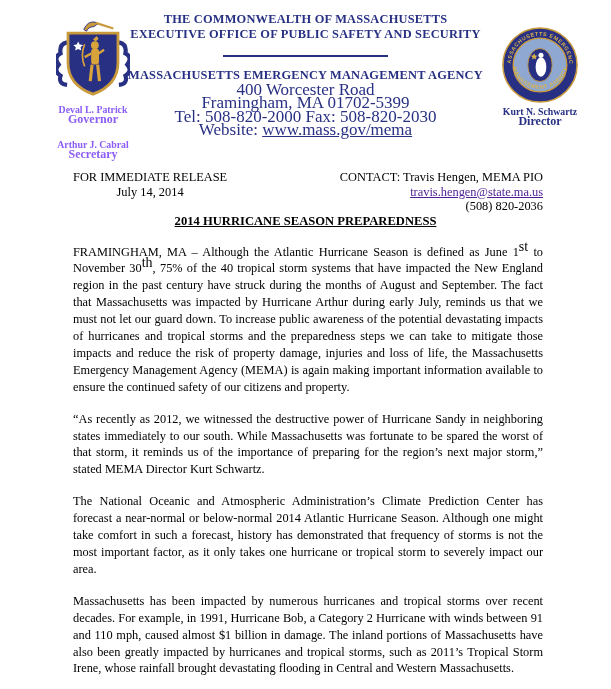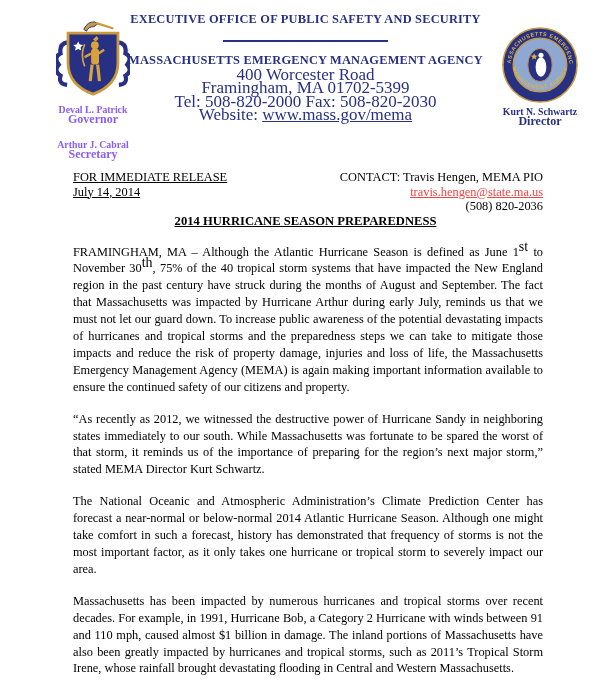--- a/index.html
+++ b/index.html
@@ -17,24 +17,24 @@
 
   .officials-left{position:absolute;left:38px;top:16px;width:110px;text-align:center;color:#8b5cf6;}
   .officials-right{position:absolute;left:478px;top:26px;width:124px;text-align:center;color:#283084;}
   .official-name{font-weight:bold;font-size:9.8px;line-height:11px;margin-top:2px;}
   .official-title{font-weight:bold;font-size:12px;line-height:9px;}
   .official-gap{height:13px;}
   .seal-wrap{display:block;margin:0 auto;}
 
   
   .release-row{display:flex;justify-content:space-between;margin:10px 68px 0 73px;font-size:12.4px;line-height:14.5px;}
-  .release-left{text-align:left;text-decoration:underline;}
+  .release-left{text-align:center;}
   .release-right{text-align:right;}
   .release-line{margin-bottom:0;}
-  a.blue-link{color:#ef4444;text-decoration:underline;cursor:pointer;}
+  a.blue-link{color:#4c1d95;text-decoration:underline;cursor:pointer;}
 
   
   .article-title{text-align:center;font-weight:bold;font-size:12.6px;text-decoration:underline;}
   .bodytext{margin:0 68px 0 73px;}
   .bodytext p{margin:15px 0 0 0;font-size:12.35px;line-height:16.9px;}
   p.just{text-align:justify;}
   sup.ord{font-size:14px;vertical-align:super;line-height:0;}
 </style>
 </head>
 <body>
@@ -64,20 +64,21 @@
         <path d="M31 30 q-5 12 0 24" fill="none" stroke="#D9A33C" stroke-width="1.8"></path>
       </svg>
       <div class="official-name">Deval L. Patrick</div>
       <div class="official-title">Governor</div>
       <div class="official-gap"></div>
       <div class="official-name">Arthur J. Cabral</div>
       <div class="official-title">Secretary</div>
     </div>
 
     <div class="center-block">
+      <div class="lh-line">THE COMMONWEALTH OF MASSACHUSETTS</div>
       <div class="lh-line">EXECUTIVE OFFICE OF PUBLIC SAFETY AND SECURITY</div>
       <div class="lh-rule"></div>
       <div class="lh-agency">MASSACHUSETTS EMERGENCY MANAGEMENT AGENCY</div>
       <div class="lh-addr">400 Worcester Road</div>
       <div class="lh-addr">Framingham, MA 01702-5399</div>
       <div class="lh-addr">Tel: 508-820-2000  Fax: 508-820-2030</div>
       <div class="lh-addr"><span>Website: </span><a class="lh-link">www.mass.gov/mema</a></div>
     </div>
 
     <div class="officials-right">

